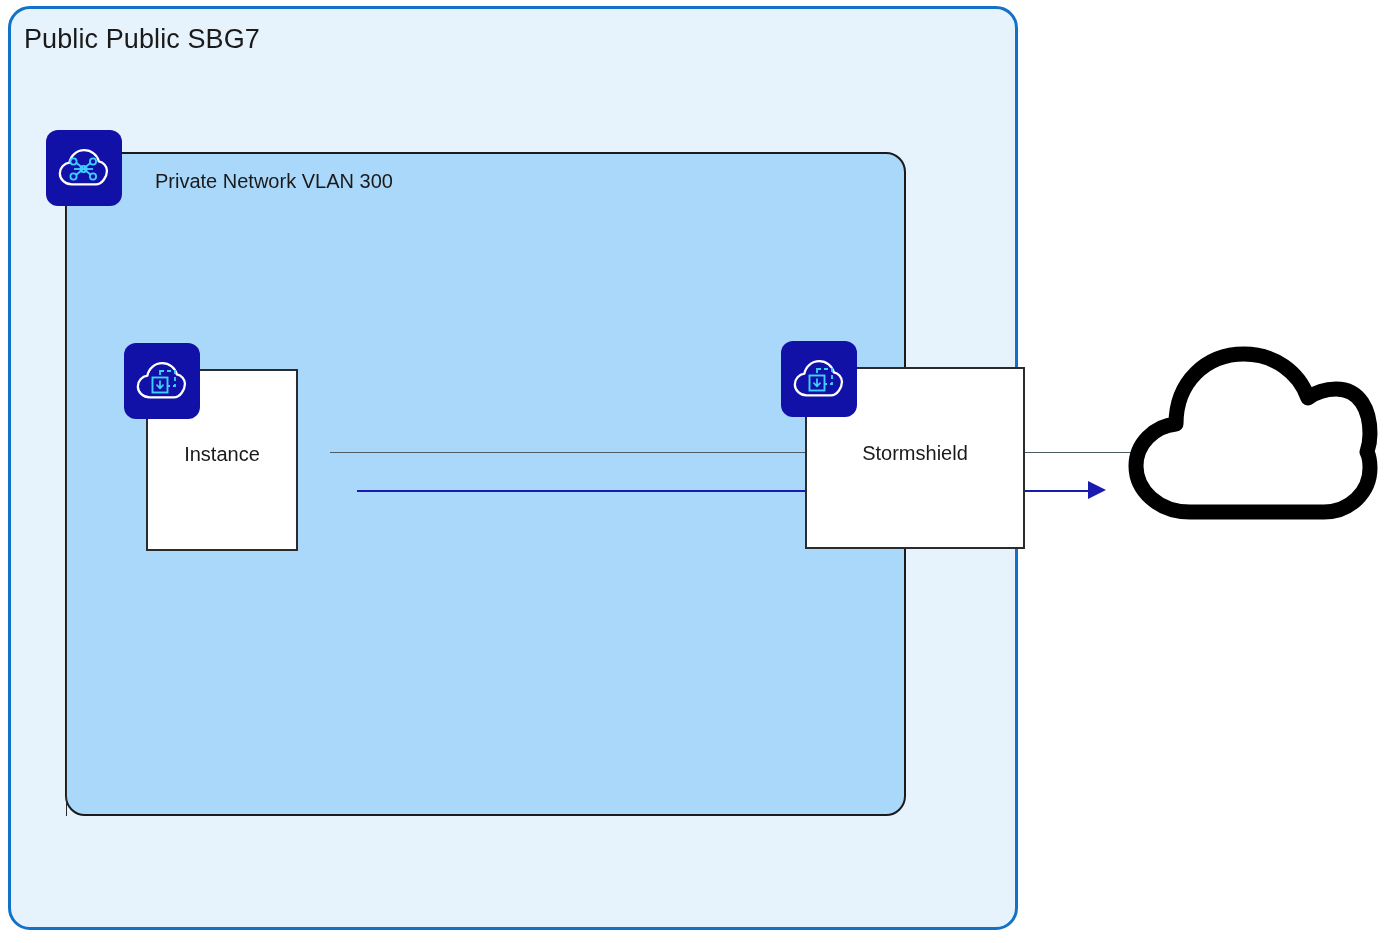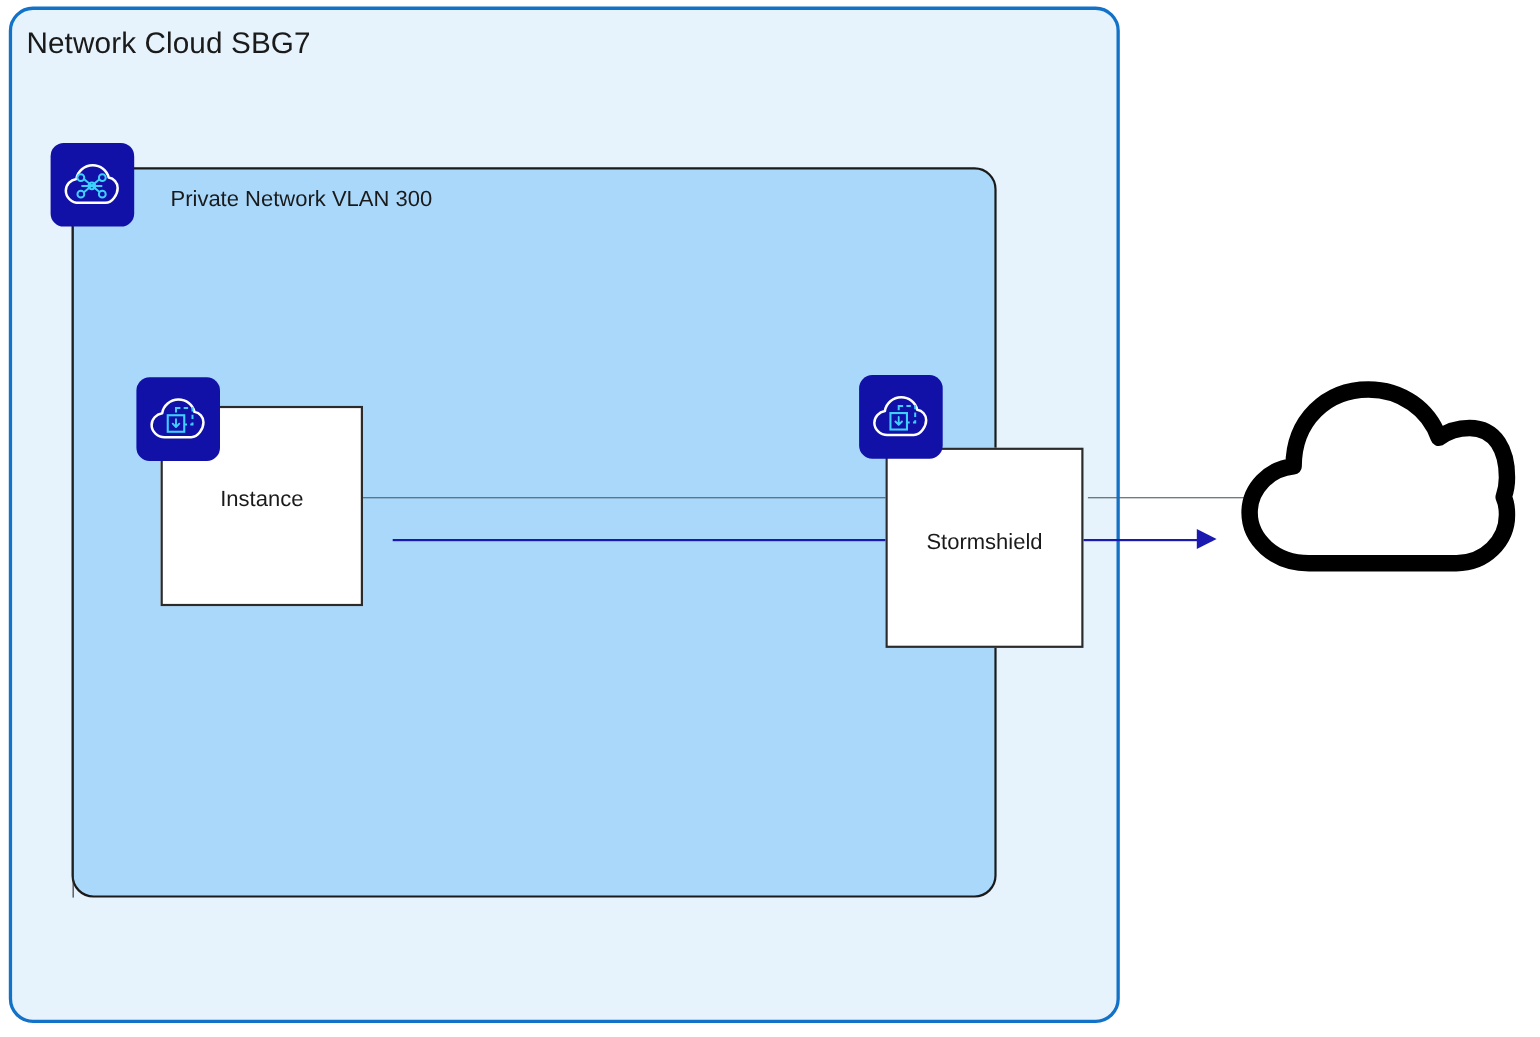--- a/index.html
+++ b/index.html
@@ -69,23 +69,23 @@
     border: 2px solid #2b2b2b;
   }
   .node-label {
     position: absolute;
     width: 100%;
     text-align: center;
     font-size: 20px;
     color: #1a1a1a;
     white-space: nowrap;
   }
-  #instance-box   { left: 146px; top: 369px; width: 184px; height: 182px; }
+  #instance-box   { left: 146px; top: 369px; width: 152px; height: 182px; }
   #instance-box .node-label   { top: 72px; }
-  #stormshield-box { left: 805px; top: 367px; width: 180px; height: 182px; margin-top: 40px; }
+  #stormshield-box { left: 805px; top: 367px; width: 220px; height: 182px; }
   #stormshield-box .node-label { top: 73px; }
 
   
   .icon-badge {
     position: absolute;
     width: 76px;
     height: 76px;
     border-radius: 12px;
     background: #1111a8;
     display: flex;
@@ -142,21 +142,21 @@
     width: 250px;
     height: 195px;
   }
 </style>
 </head>
 <body>
 
 <div id="canvas">
 
   <div class="public-cloud"></div>
-  <div class="public-cloud-title">Network Cloud SBG7</div>
+  <div class="public-cloud-title">Public Public SBG7</div>
 
   <div class="private-network"></div>
 
   <div class="line line-v-dark" id="network-stem"></div>
 
   <div class="private-network-title">Private Network VLAN 300</div>
 
   <div class="line line-h-gray" id="link-instance-storm"></div>
 
   <div class="line line-h-gray" id="link-storm-cloud"></div>

